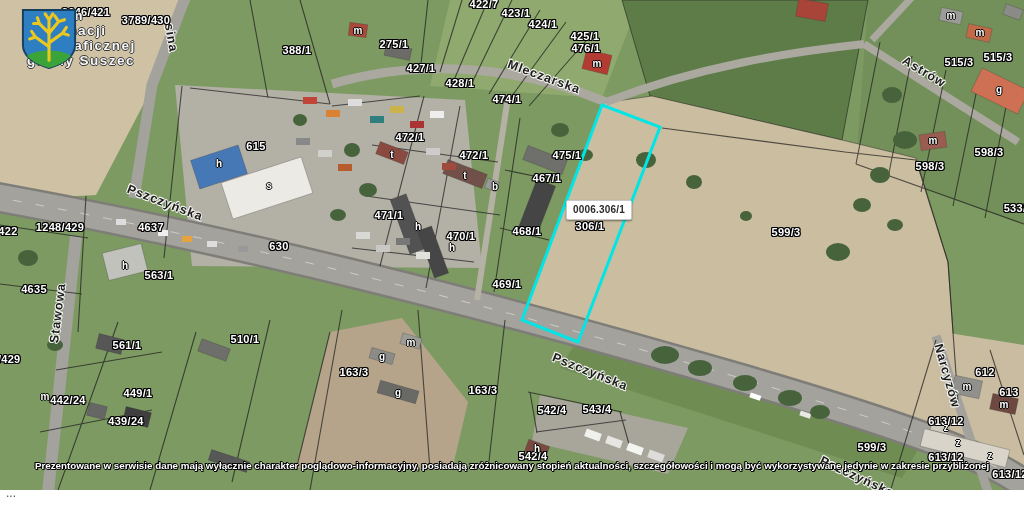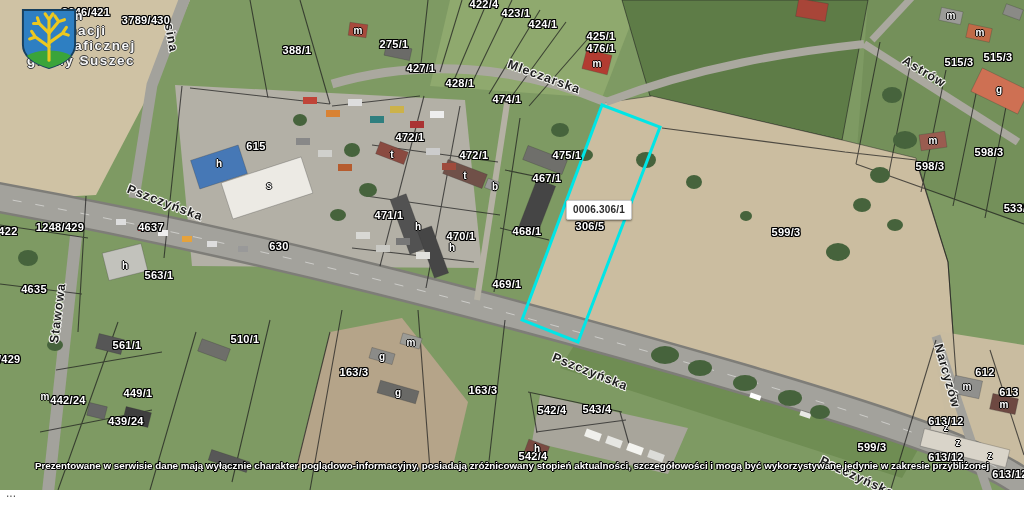--- a/index.html
+++ b/index.html
@@ -180,37 +180,37 @@
       <polygon points="602,105 660,127 578,342 522,320" fill="none" stroke="#00e6e6" stroke-width="3"></polygon>
     </svg>
 
     <div id="parcel-layer">
         <span class="plabel" style="left: 42px; top: 12px; margin-left: 44px;">2646/421</span>
         <span class="plabel" style="left: 146px; top: 20px;">3789/430</span>
         <span class="plabel" style="left: 297px; top: 50px;">388/1</span>
         <span class="plabel" style="left: 374px; top: 44px; margin-left: 20px;">275/1</span>
         <span class="plabel" style="left: 421px; top: 68px;">427/1</span>
         <span class="plabel" style="left: 460px; top: 83px;">428/1</span>
-        <span class="plabel" style="left: 484px; top: 4px;">422/4</span>
+        <span class="plabel" style="left: 484px; top: 4px;">422/7</span>
         <span class="plabel" style="left: 516px; top: 13px;">423/1</span>
         <span class="plabel" style="left: 543px; top: 24px;">424/1</span>
-        <span class="plabel" style="left: 601px; top: 36px;">425/1</span>
-        <span class="plabel" style="left: 601px; top: 48px;">476/1</span>
+        <span class="plabel" style="left: 585px; top: 36px;">425/1</span>
+        <span class="plabel" style="left: 586px; top: 48px;">476/1</span>
         <span class="plabel" style="left: 507px; top: 99px;">474/1</span>
         <span class="plabel" style="left: 567px; top: 123px; margin-top: 32px;">475/1</span>
         <span class="plabel" style="left: 410px; top: 137px;">472/1</span>
         <span class="plabel" style="left: 474px; top: 155px;">472/1</span>
         <span class="plabel" style="left: 547px; top: 178px;">467/1</span>
         <span class="plabel" style="left: 389px; top: 215px;">471/1</span>
         <span class="plabel" style="left: 527px; top: 231px;">468/1</span>
         <span class="plabel" style="left: 461px; top: 236px;">470/1</span>
         <span class="plabel" style="left: 507px; top: 284px;">469/1</span>
         <span class="plabel" style="left: 256px; top: 146px;">615</span>
         <span class="plabel" style="left: 279px; top: 246px;">630</span>
-        <span class="plabel" style="left: 590px; top: 226px;">306/5</span>
+        <span class="plabel" style="left: 590px; top: 226px;">306/1</span>
         <span class="plabel" style="left: 786px; top: 232px;">599/3</span>
         <span class="plabel" style="left: 930px; top: 166px;">598/3</span>
         <span class="plabel" style="left: 989px; top: 152px;">598/3</span>
         <span class="plabel" style="left: 959px; top: 62px;">515/3</span>
         <span class="plabel" style="left: 998px; top: 57px;">515/3</span>
         <span class="plabel" style="left: 1015px; top: 208px;">533/</span>
         <span class="plabel" style="left: 245px; top: 339px;">510/1</span>
         <span class="plabel" style="left: 354px; top: 372px;">163/3</span>
         <span class="plabel" style="left: 483px; top: 390px;">163/3</span>
         <span class="plabel" style="left: 552px; top: 410px;">542/4</span>

